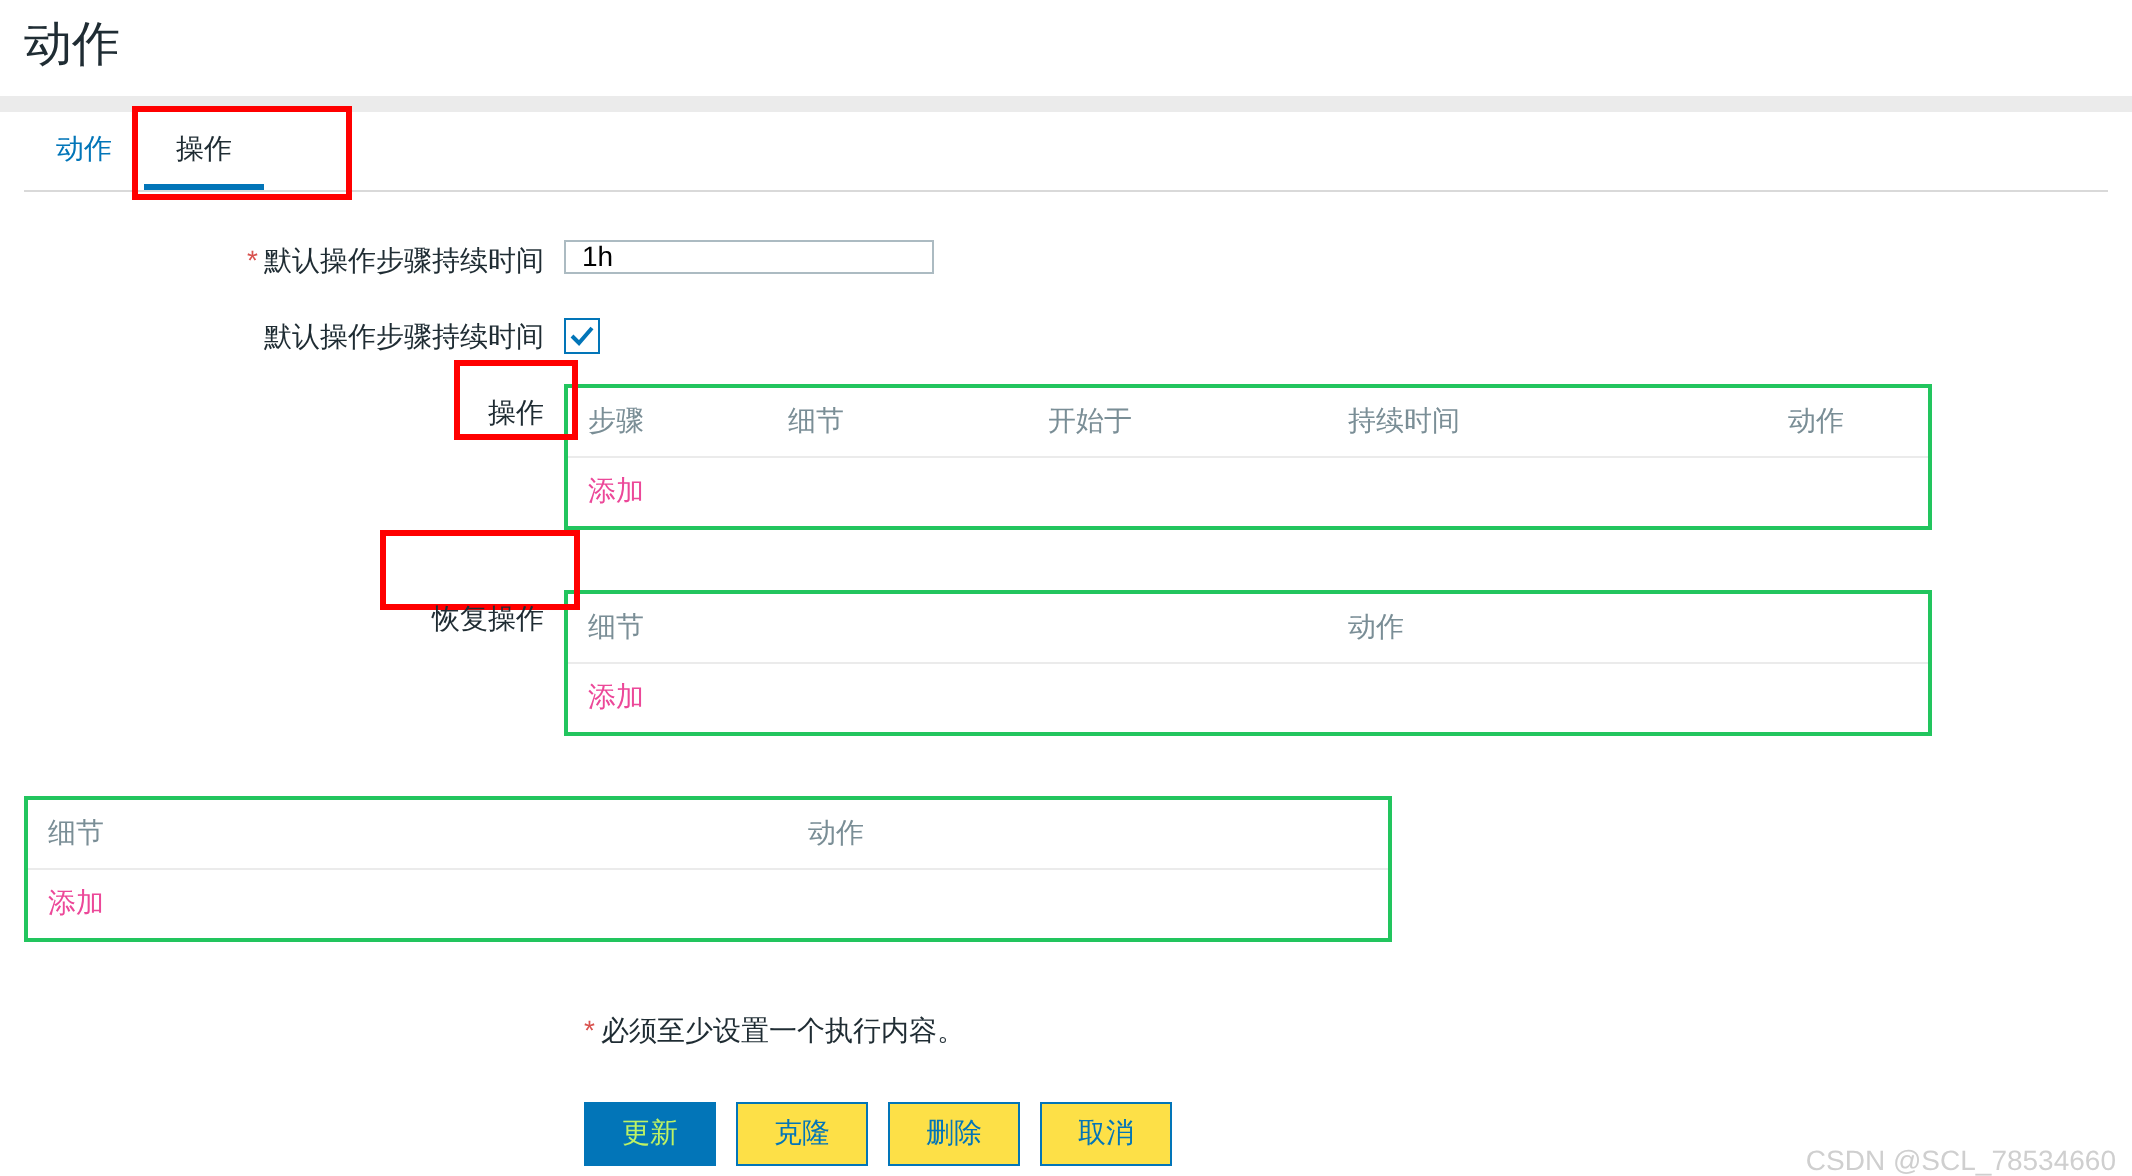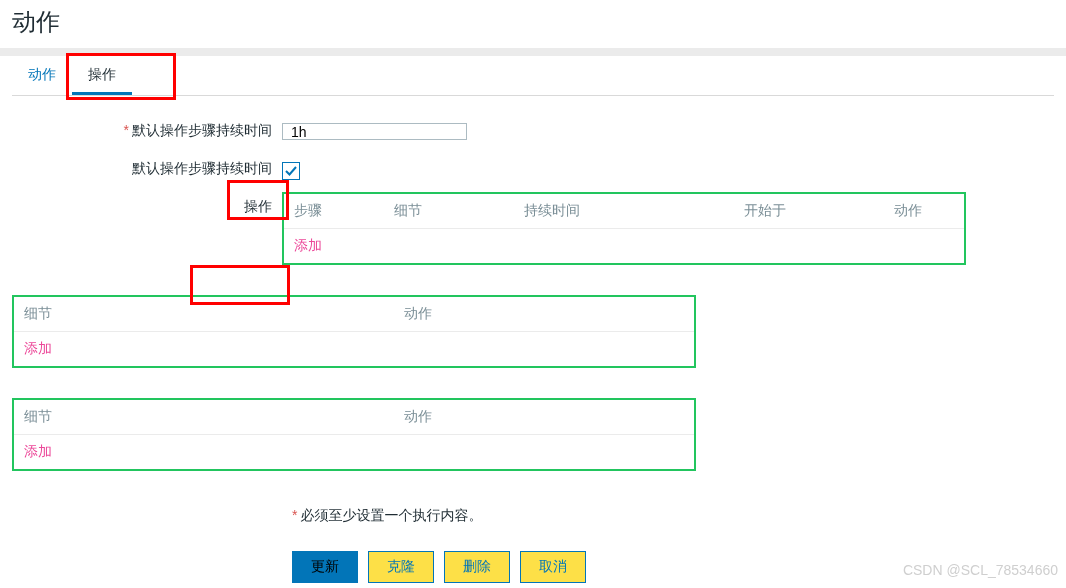--- a/index.html
+++ b/index.html
@@ -5,21 +5,21 @@
     * { box-sizing: border-box; margin: 0; padding: 0; }
     body { font-family: Arial, "Microsoft YaHei", sans-serif; font-size: 14px; color: #1f2c33; background: #fff; }
     .page-title { font-size: 24px; font-weight: normal; padding: 6px 12px 10px; }
     .gray-bar { background: #ebebeb; height: 8px; width: 100%; }
     .content { padding: 0 12px; }
     .tabs { display: flex; border-bottom: 1px solid #d9d9d9; margin-top: 0; }
     .tab { padding: 10px 16px 8px; cursor: pointer; color: #0275b8; position: relative; }
     .tab.active { color: #1f2c33; border-bottom: 3px solid #0275b8; }
     .red-box-tab { position: absolute; border: 3px solid #ff0000; top: -3px; left: 54px; width: 110px; height: 47px; pointer-events: none; }
     .form-area { padding: 20px 0 0 0; position: relative; }
-    .form-row { display: flex; align-items: flex-end; margin-bottom: 14px; }
+    .form-row { display: flex; align-items: center; margin-bottom: 14px; }
     .label-col { width: 270px; text-align: right; padding-right: 10px; padding-top: 6px; color: #1f2c33; position: relative; }
     .req { color: #d9534f; margin-right: 3px; }
     .field-col { flex: 0 0 auto; }
     input[type="text"] { border: 1px solid #acbbc2; padding: 5px 8px; font-size: 14px; width: 185px; height: 17px; }
     .checkbox { width: 18px; height: 18px; border: 1px solid #0275b8; display: inline-flex; align-items: center; justify-content: center; color: #0275b8; cursor: pointer; position: relative; top: 2px; }
     .checkbox svg { width: 12px; height: 12px; }
     .red-box-1 { position: absolute; border: 3px solid #ff0000; left: 215px; top: 84px; width: 62px; height: 40px; pointer-events: none; }
     .red-box-2 { position: absolute; border: 3px solid #ff0000; left: 178px; top: 169px; width: 100px; height: 40px; pointer-events: none; }
     .table-block { margin-bottom: 30px; display: flex; }
     .table-container { border: 2px solid #22c55e; width: 684px; }
@@ -30,22 +30,22 @@
     .th-start { flex: 0 0 150px; }
     .th-duration { flex: 0 0 220px; }
     .th-action { flex: 1; text-align: left; }
     .th-detail2 { flex: 0 0 380px; }
     .th-action2 { flex: 1; }
     .tbody { padding: 8px 10px; }
     .add-link { color: #ec4899; cursor: pointer; }
     .validation-msg { margin-left: 280px; margin-bottom: 26px; padding-top: 6px; }
     .button-row { margin-left: 280px; display: flex; gap: 10px; }
     .btn { padding: 6px 18px; font-size: 14px; cursor: pointer; border: 1px solid #0275b8; background: #fde047; color: #0275b8; }
-    .btn.primary { background: #0275b8; color: #000000; text-align: center; }
-    .watermark { position: fixed; right: 8px; bottom: 10px; color: #cfcfcf; font-size: 14px; font-family: Arial; }
+    .btn.primary { background: #0275b8; color: #bef264; text-align: center; }
+    .watermark { position: fixed; right: 8px; bottom: 0; color: #cfcfcf; font-size: 14px; font-family: Arial; }
     .tabs-wrapper { position: relative; }
   </style>
 </head>
 <body>
 
 <div class="page-title">动作</div>
 <div class="gray-bar"></div>
 
 <div class="content">
   <div class="tabs-wrapper">
@@ -77,31 +77,32 @@
         </span>
       </div>
     </div>
 
     <div class="table-block">
       <div class="label-col">操作</div>
       <div class="table-container">
         <div class="thead">
           <div class="th th-step">步骤</div>
           <div class="th th-detail">细节</div>
+          <div class="th th-start">开始于</div>
           <div class="th th-duration">持续时间</div>
-          <div class="th th-start">开始于</div>
           <div class="th th-action">动作</div>
         </div>
         <div class="tbody">
           <span class="add-link">添加</span>
         </div>
       </div>
     </div>
 
     <div class="table-block">
+      <div class="label-col">恢复操作</div>
       <div class="table-container">
         <div class="thead">
           <div class="th th-detail2">细节</div>
           <div class="th th-action2">动作</div>
         </div>
         <div class="tbody">
           <span class="add-link">添加</span>
         </div>
       </div>
     </div>

